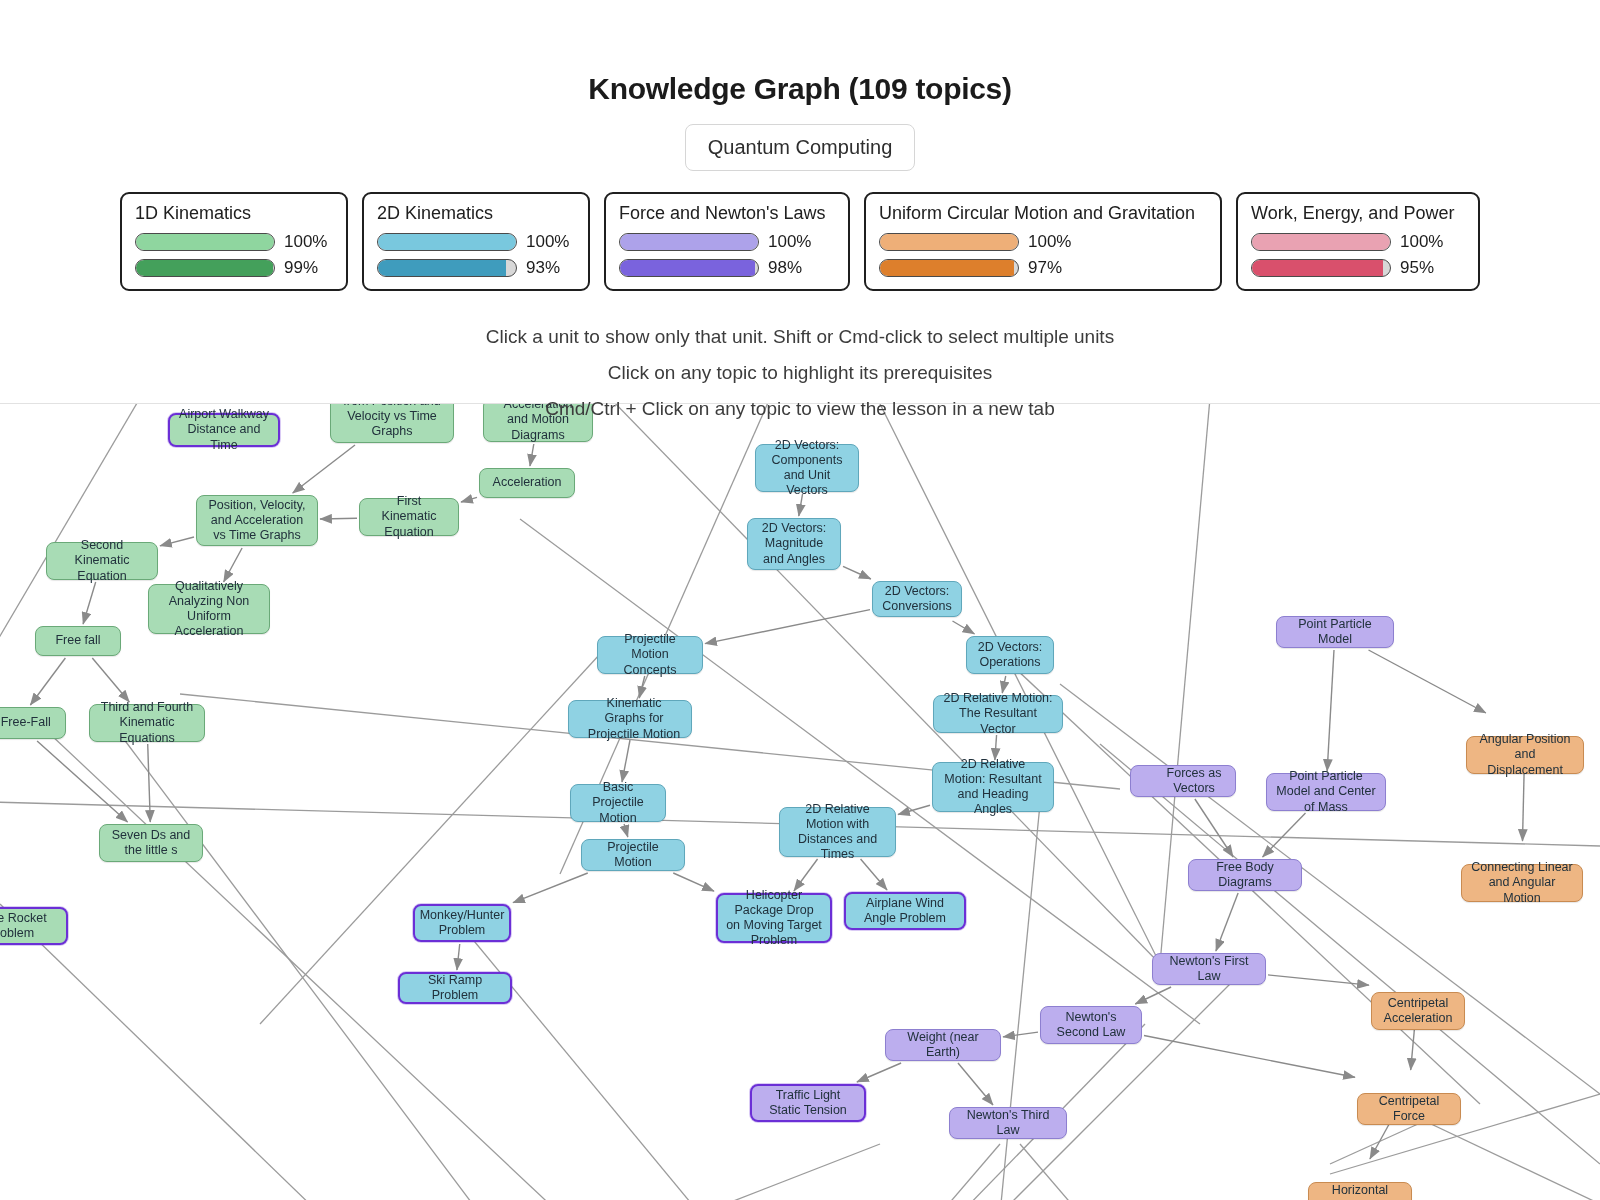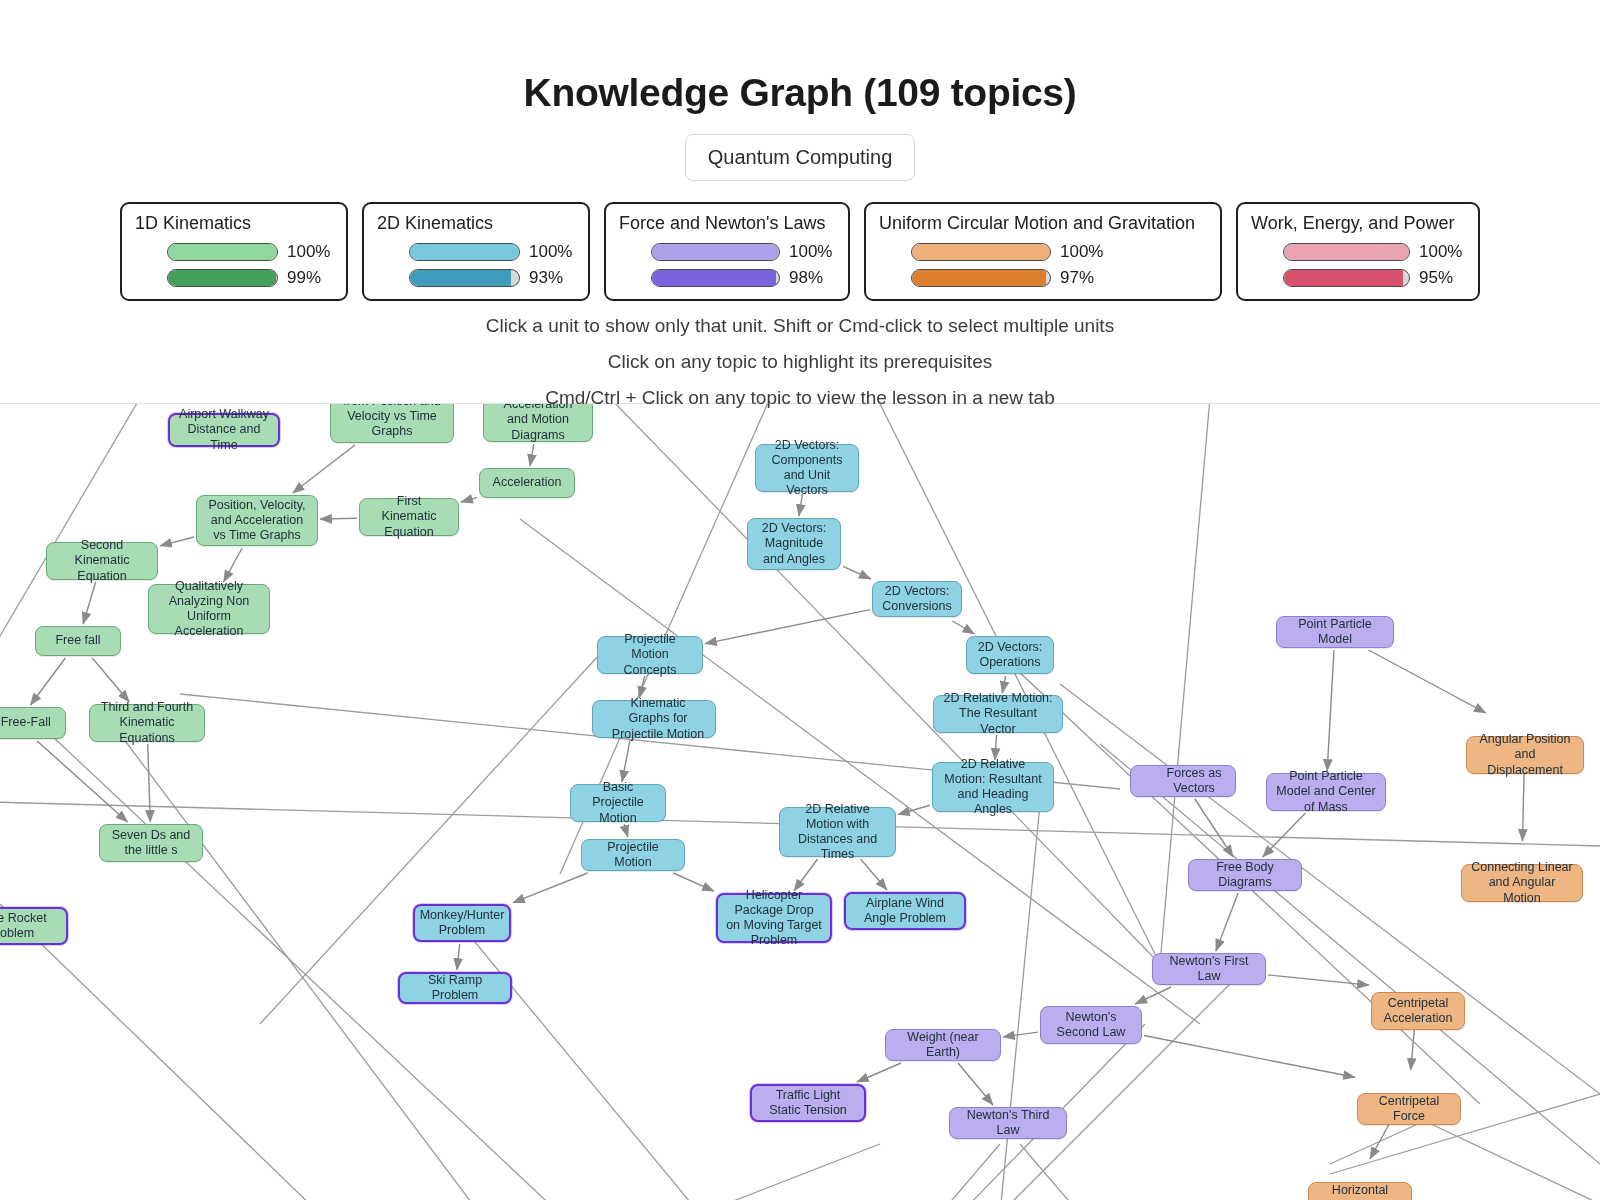--- a/index.html
+++ b/index.html
@@ -16,21 +16,21 @@
   
   .header {
     position: absolute; top: 0; left: 0;
     width: 1600px; height: 404px;
     background: #ffffff;
     border-bottom: 1px solid #e2e2e2;
     z-index: 20;
   }
   .page-title {
     text-align: center;
-    font-size: 39px;
+    font-size: 30px;
     font-weight: bold;
     color: #1b1b1b;
     letter-spacing: -0.3px;
     margin: 0;
     padding-top: 72px;
     line-height: 1.1;
   }
   .course-toggle {
     display: flex;
     justify-content: center;
@@ -80,21 +80,20 @@
     color: #202020;
     margin-bottom: 8px;
     white-space: nowrap;
     line-height: 1.15;
   }
   .bar-row {
     display: flex;
     align-items: center;
     gap: 9px;
     margin-bottom: 6px;
-    margin-left: 32px;
   }
   .bar-row:last-child { margin-bottom: 0; }
   .bar-track {
     width: 140px;
     height: 18px;
     border: 1px solid #4a4a4a;
     border-radius: 9px;
     background: #d8d8d8;
     overflow: hidden;
     position: relative;
@@ -105,21 +104,21 @@
   }
   .bar-fill.full { border-radius: 9px; }
   .bar-pct {
     font-size: 17px;
     color: #1d1d1d;
     min-width: 46px;
   }
 
   
   .hints {
-    margin-top: 7px;
+    margin-top: 28px;
     text-align: center;
   }
   .hint {
     font-size: 19px;
     color: #3c3c3c;
     line-height: 1.9;
   }
 
   
   .graph {
@@ -250,21 +249,21 @@
         <div class="node u1d" id="n9" style="left: 35px; top: 222px; width: 86px; height: 30px;">Free fall</div>
         <div class="node u1d" id="n10" style="left: -32px; top: 303px; width: 98px; height: 32px;">nd Free-Fall</div>
         <div class="node u1d" id="n11" style="left: 89px; top: 300px; width: 116px; height: 38px;">Third and Fourth Kinematic Equations</div>
         <div class="node u1d" id="n12" style="left: 99px; top: 420px; width: 104px; height: 38px;">Seven Ds and the little s</div>
         <div class="node u1d hl" id="n13" style="left: -38px; top: 503px; width: 106px; height: 38px;">age Rocket roblem</div>
         <div class="node u2d" id="n14" style="left: 755px; top: 40px; width: 104px; height: 48px;">2D Vectors: Components and Unit Vectors</div>
         <div class="node u2d" id="n15" style="left: 747px; top: 114px; width: 94px; height: 52px;">2D Vectors: Magnitude and Angles</div>
         <div class="node u2d" id="n16" style="left: 872px; top: 177px; width: 90px; height: 36px;">2D Vectors: Conversions</div>
         <div class="node u2d" id="n17" style="left: 966px; top: 232px; width: 88px; height: 38px;">2D Vectors: Operations</div>
         <div class="node u2d" id="n18" style="left: 597px; top: 232px; width: 106px; height: 38px;">Projectile Motion Concepts</div>
-        <div class="node u2d" id="n19" style="left: 592px; top: 296px; width: 124px; height: 38px; padding-left: 16px;">Kinematic Graphs for Projectile Motion</div>
+        <div class="node u2d" id="n19" style="left: 568px; top: 296px; width: 124px; height: 38px; padding-left: 16px;">Kinematic Graphs for Projectile Motion</div>
         <div class="node u2d" id="n20" style="left: 933px; top: 291px; width: 130px; height: 38px;">2D Relative Motion: The Resultant Vector</div>
         <div class="node u2d" id="n21" style="left: 932px; top: 358px; width: 122px; height: 50px;">2D Relative Motion: Resultant and Heading Angles</div>
         <div class="node u2d" id="n22" style="left: 570px; top: 380px; width: 96px; height: 38px;">Basic Projectile Motion</div>
         <div class="node u2d" id="n23" style="left: 779px; top: 403px; width: 117px; height: 50px;">2D Relative Motion with Distances and Times</div>
         <div class="node u2d" id="n24" style="left: 581px; top: 435px; width: 104px; height: 32px;">Projectile Motion</div>
         <div class="node u2d hl" id="n25" style="left: 413px; top: 500px; width: 98px; height: 38px;">Monkey/Hunter Problem</div>
         <div class="node u2d hl" id="n26" style="left: 716px; top: 489px; width: 116px; height: 50px;">Helicopter Package Drop on Moving Target Problem</div>
         <div class="node u2d hl" id="n27" style="left: 844px; top: 488px; width: 122px; height: 38px;">Airplane Wind Angle Problem</div>
         <div class="node u2d hl" id="n28" style="left: 398px; top: 568px; width: 114px; height: 32px;">Ski Ramp Problem</div>
         <div class="node uforce" id="n29" style="left: 1276px; top: 212px; width: 118px; height: 32px;">Point Particle Model</div>

